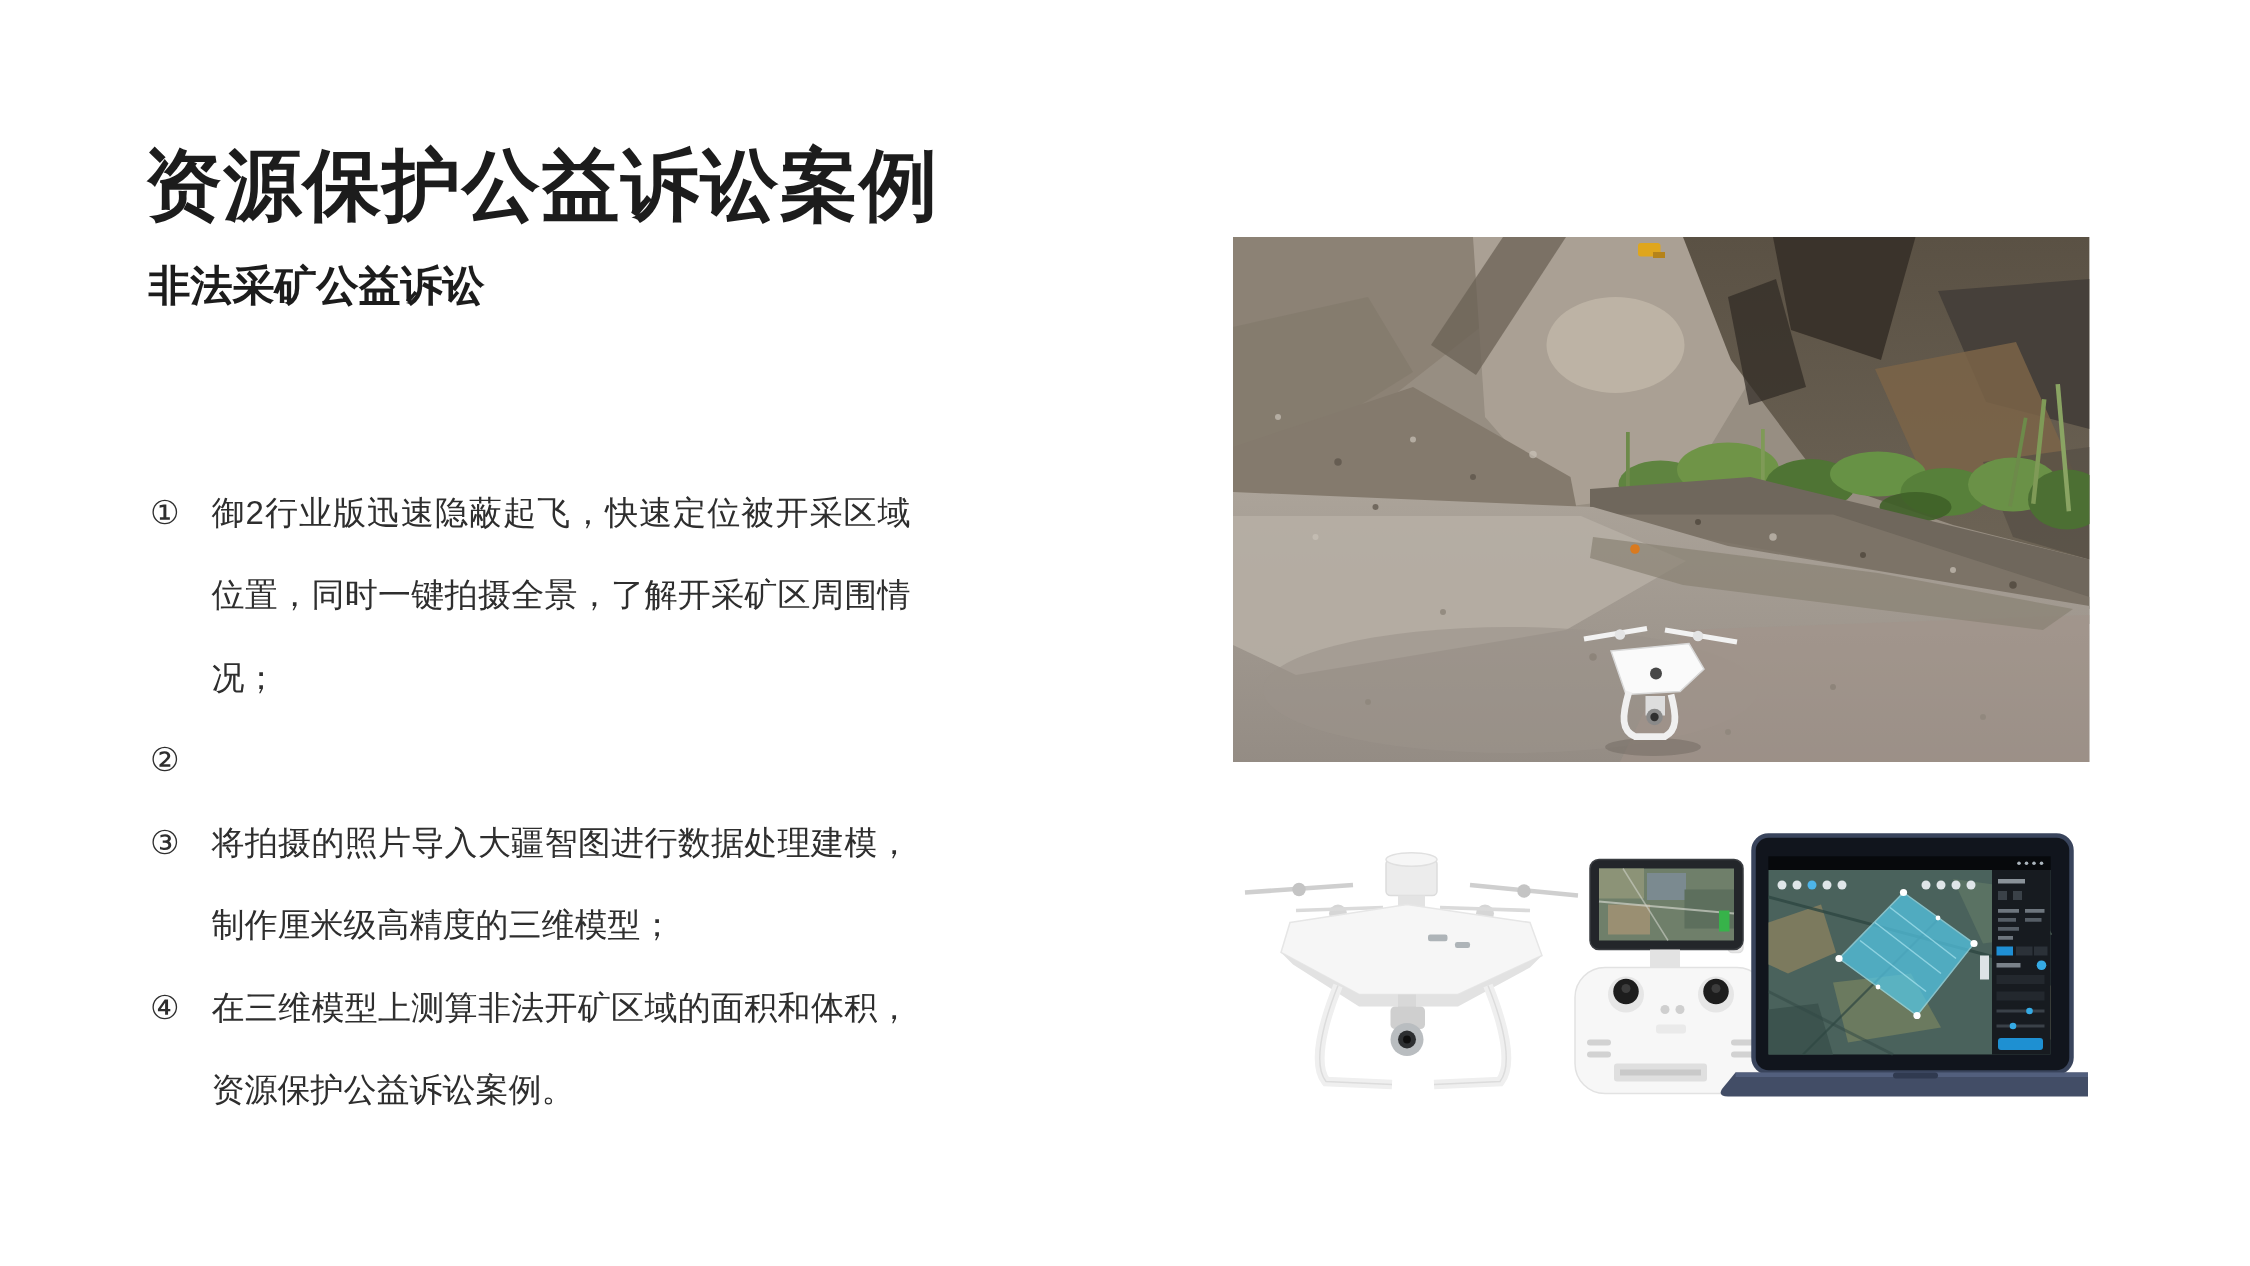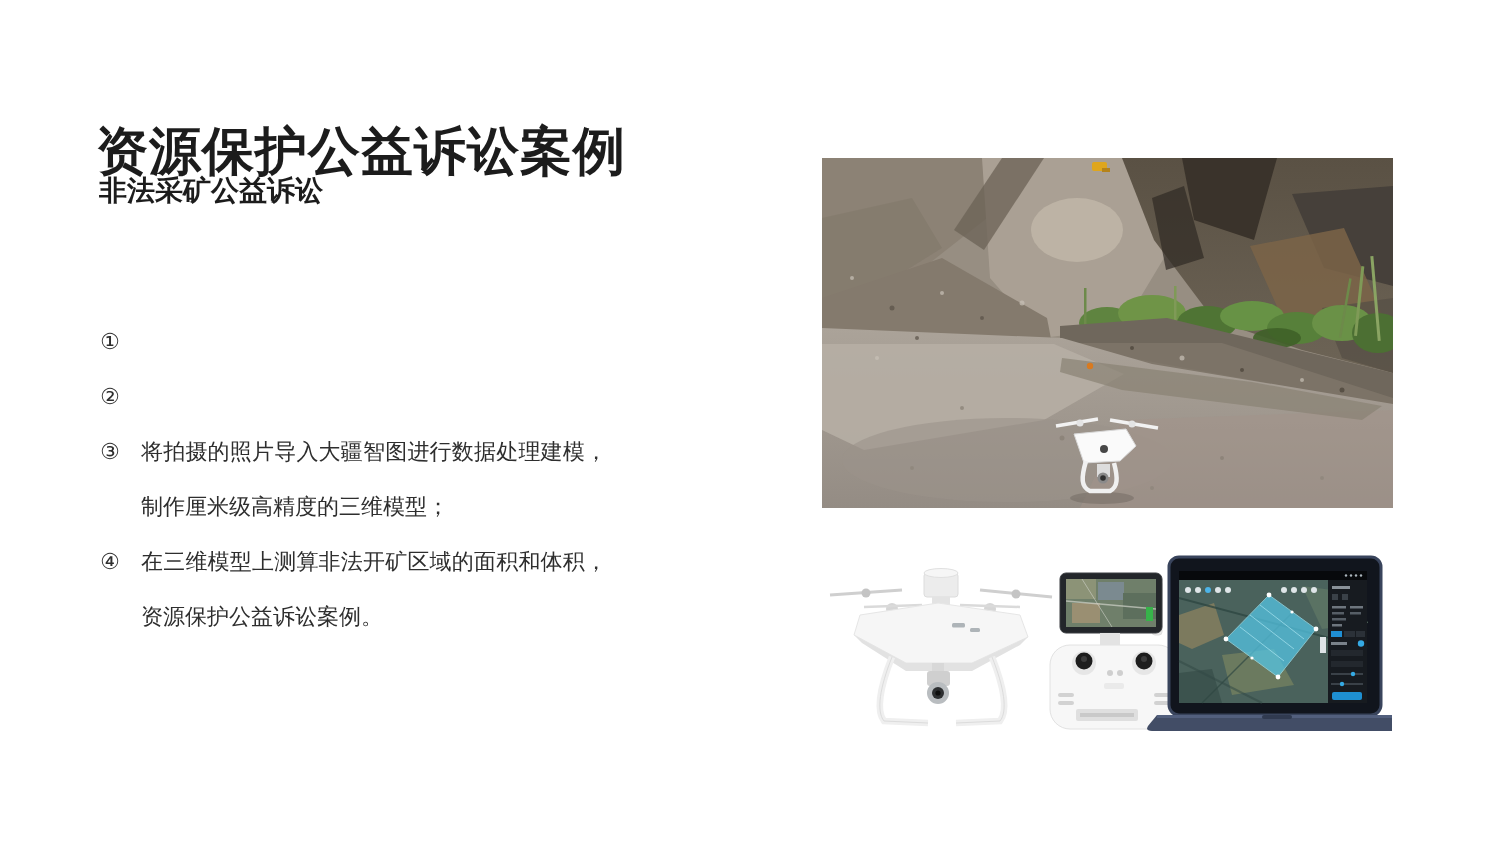--- a/index.html
+++ b/index.html
@@ -10,21 +10,21 @@
   }
   .slide {
     position: relative;
     width: 1500px; height: 844px;
     background: #ffffff;
     overflow: hidden;
   }
   .title {
     position: absolute; left: 96px; top: 96px;
     font-size: 52px; font-weight: 800; color: #1c1c1c;
-    letter-spacing: 1px; line-height: 1.1; white-space: nowrap; margin-top: 27px;
+    letter-spacing: 1px; line-height: 1.1; white-space: nowrap;
   }
   .subtitle {
     position: absolute; left: 99px; top: 172px;
     font-size: 28px; font-weight: 700; color: #1c1c1c;
     white-space: nowrap;
     text-align: right;
   }
   .wf-heading {
     position: absolute; left: 100px; top: 257px;
     font-size: 25px; font-weight: 700; color: #1b2fd0;
@@ -52,20 +52,21 @@
 <body>
 
 <div class="slide">
 
   <div class="title">资源保护公益诉讼案例</div>
   <div class="subtitle">非法采矿公益诉讼</div>
 
   <div class="wf-list">
     <div class="wf-item">
       <span class="wf-marker">①</span>
+      <span class="wf-text">御2行业版迅速隐蔽起飞，快速定位被开采区域位置，同时一键拍摄全景，了解开采矿区周围情况；</span>
     </div>
     <div class="wf-item">
       <span class="wf-marker">②</span>
     </div>
     <div class="wf-item">
       <span class="wf-marker">③</span>
       <span class="wf-text">将拍摄的照片导入大疆智图进行数据处理建模，制作厘米级高精度的三维模型；</span>
     </div>
     <div class="wf-item">
       <span class="wf-marker">④</span>

